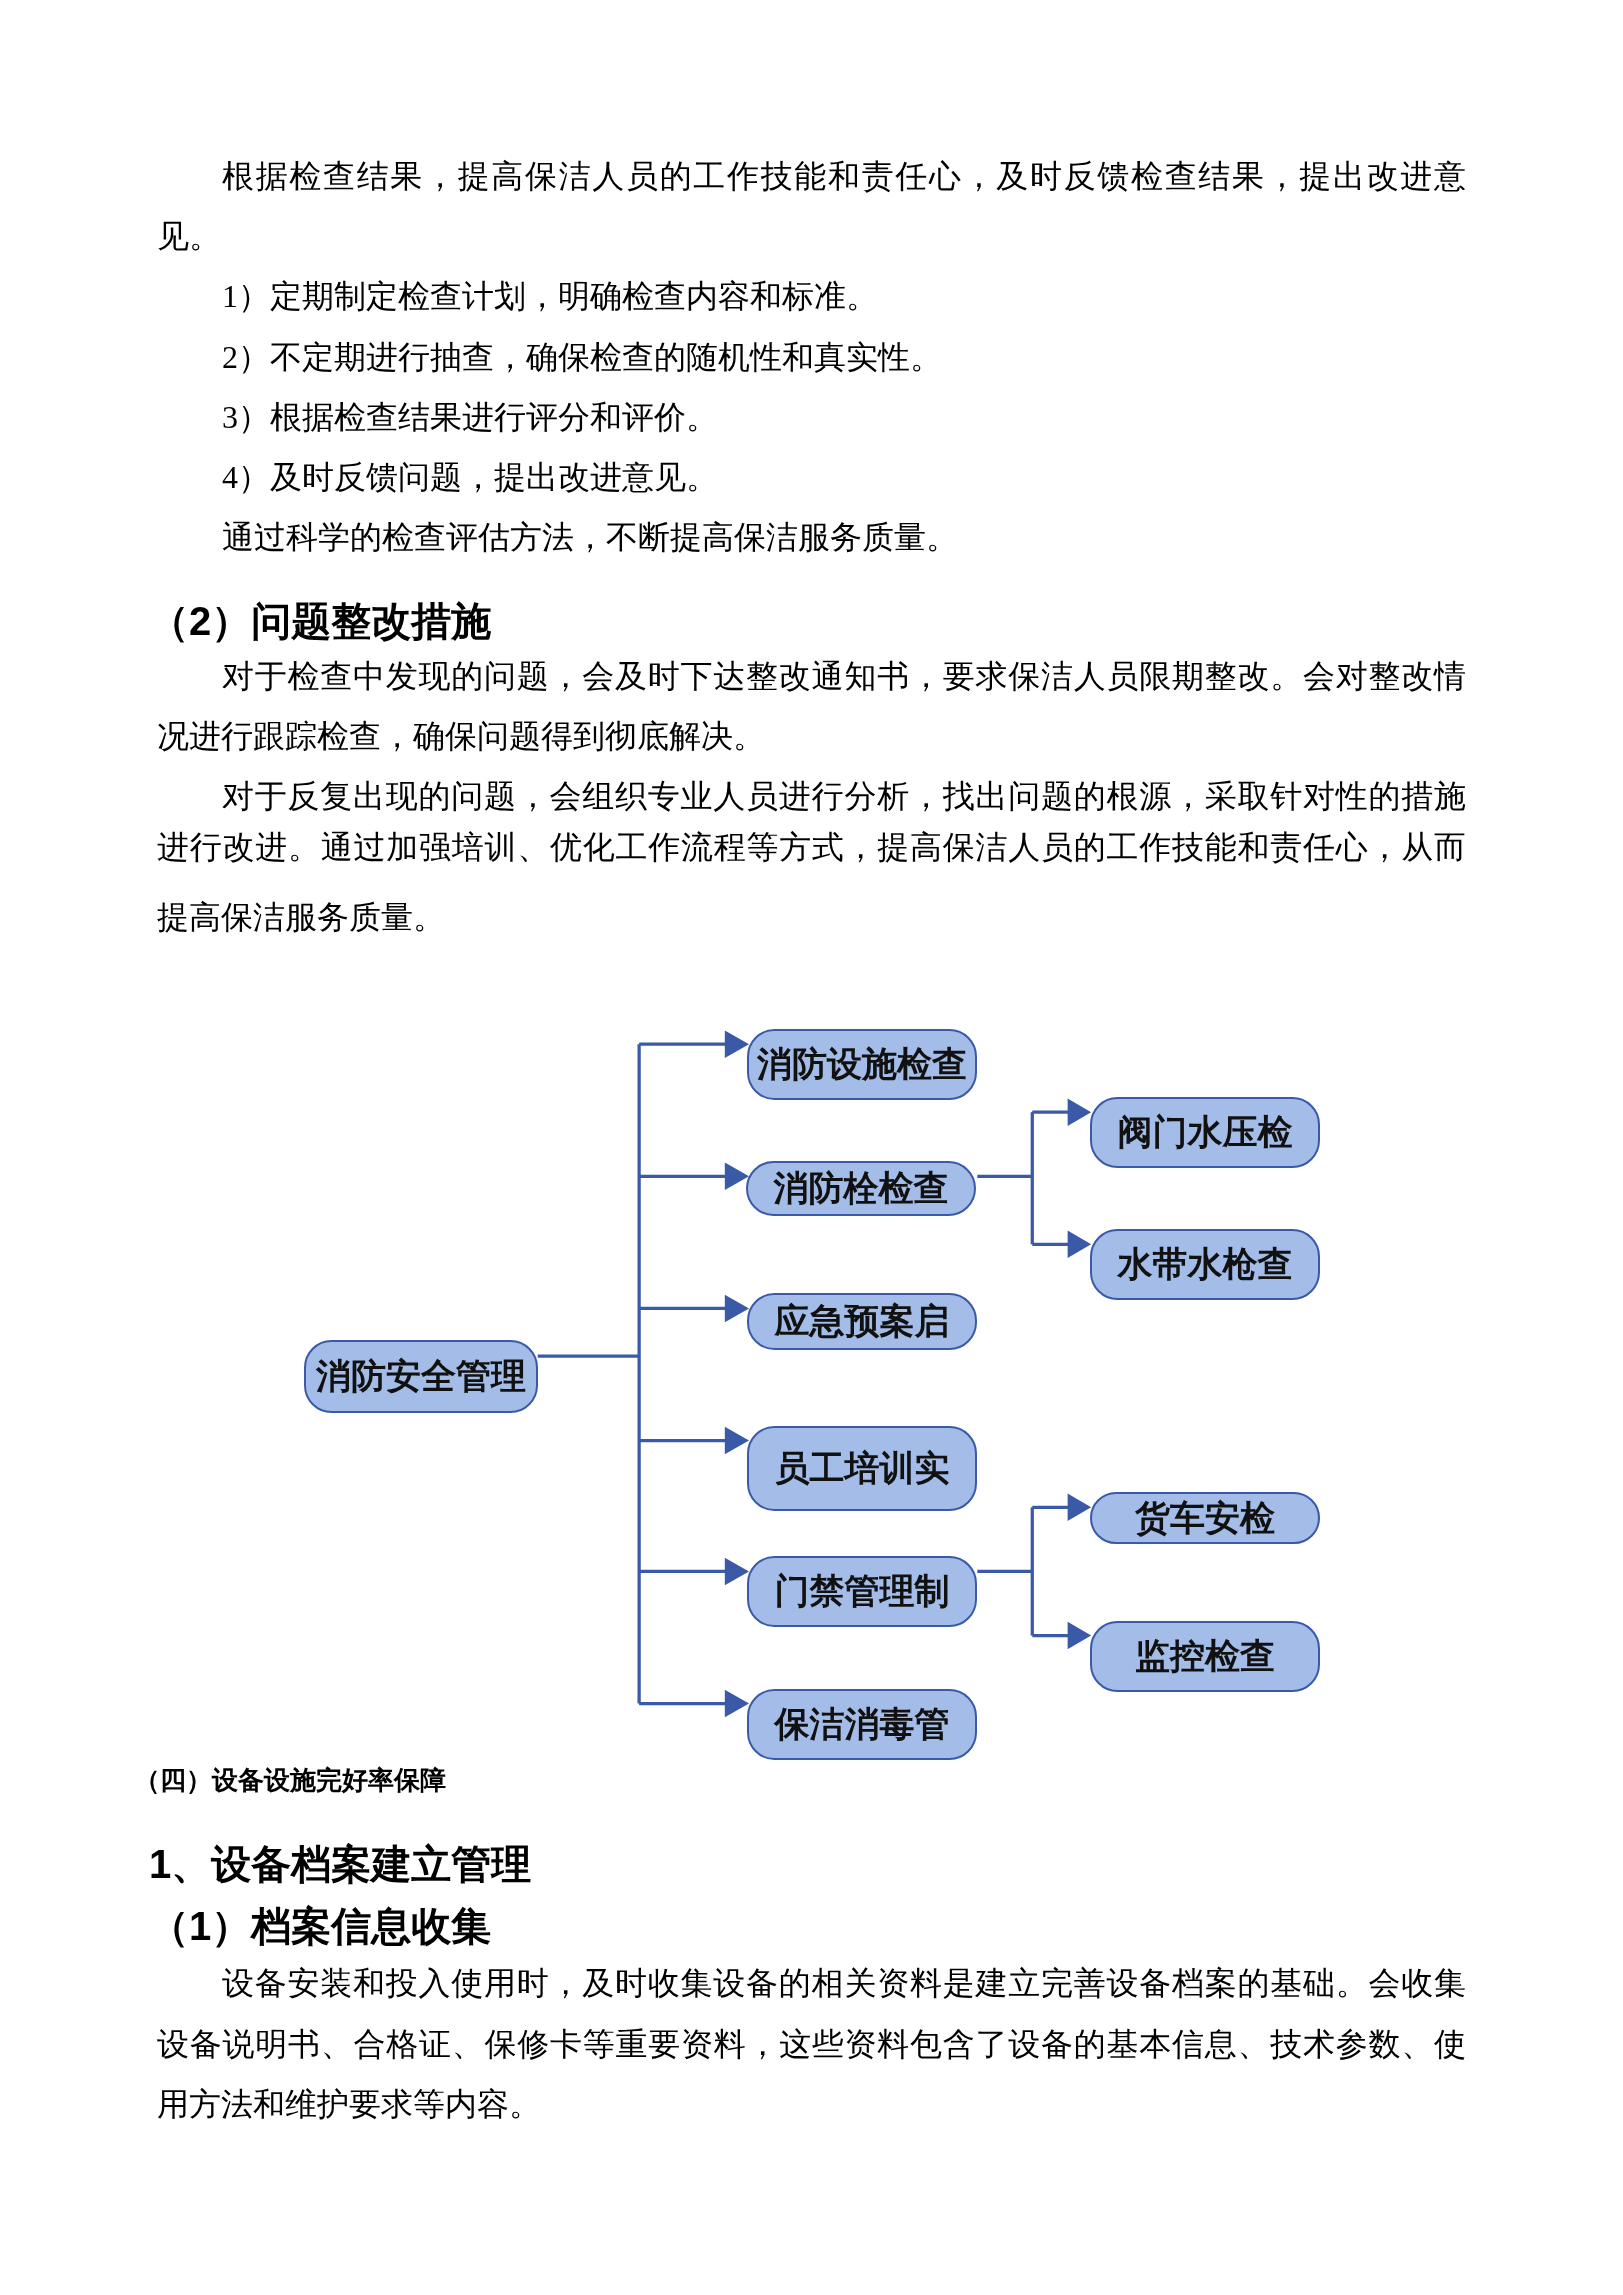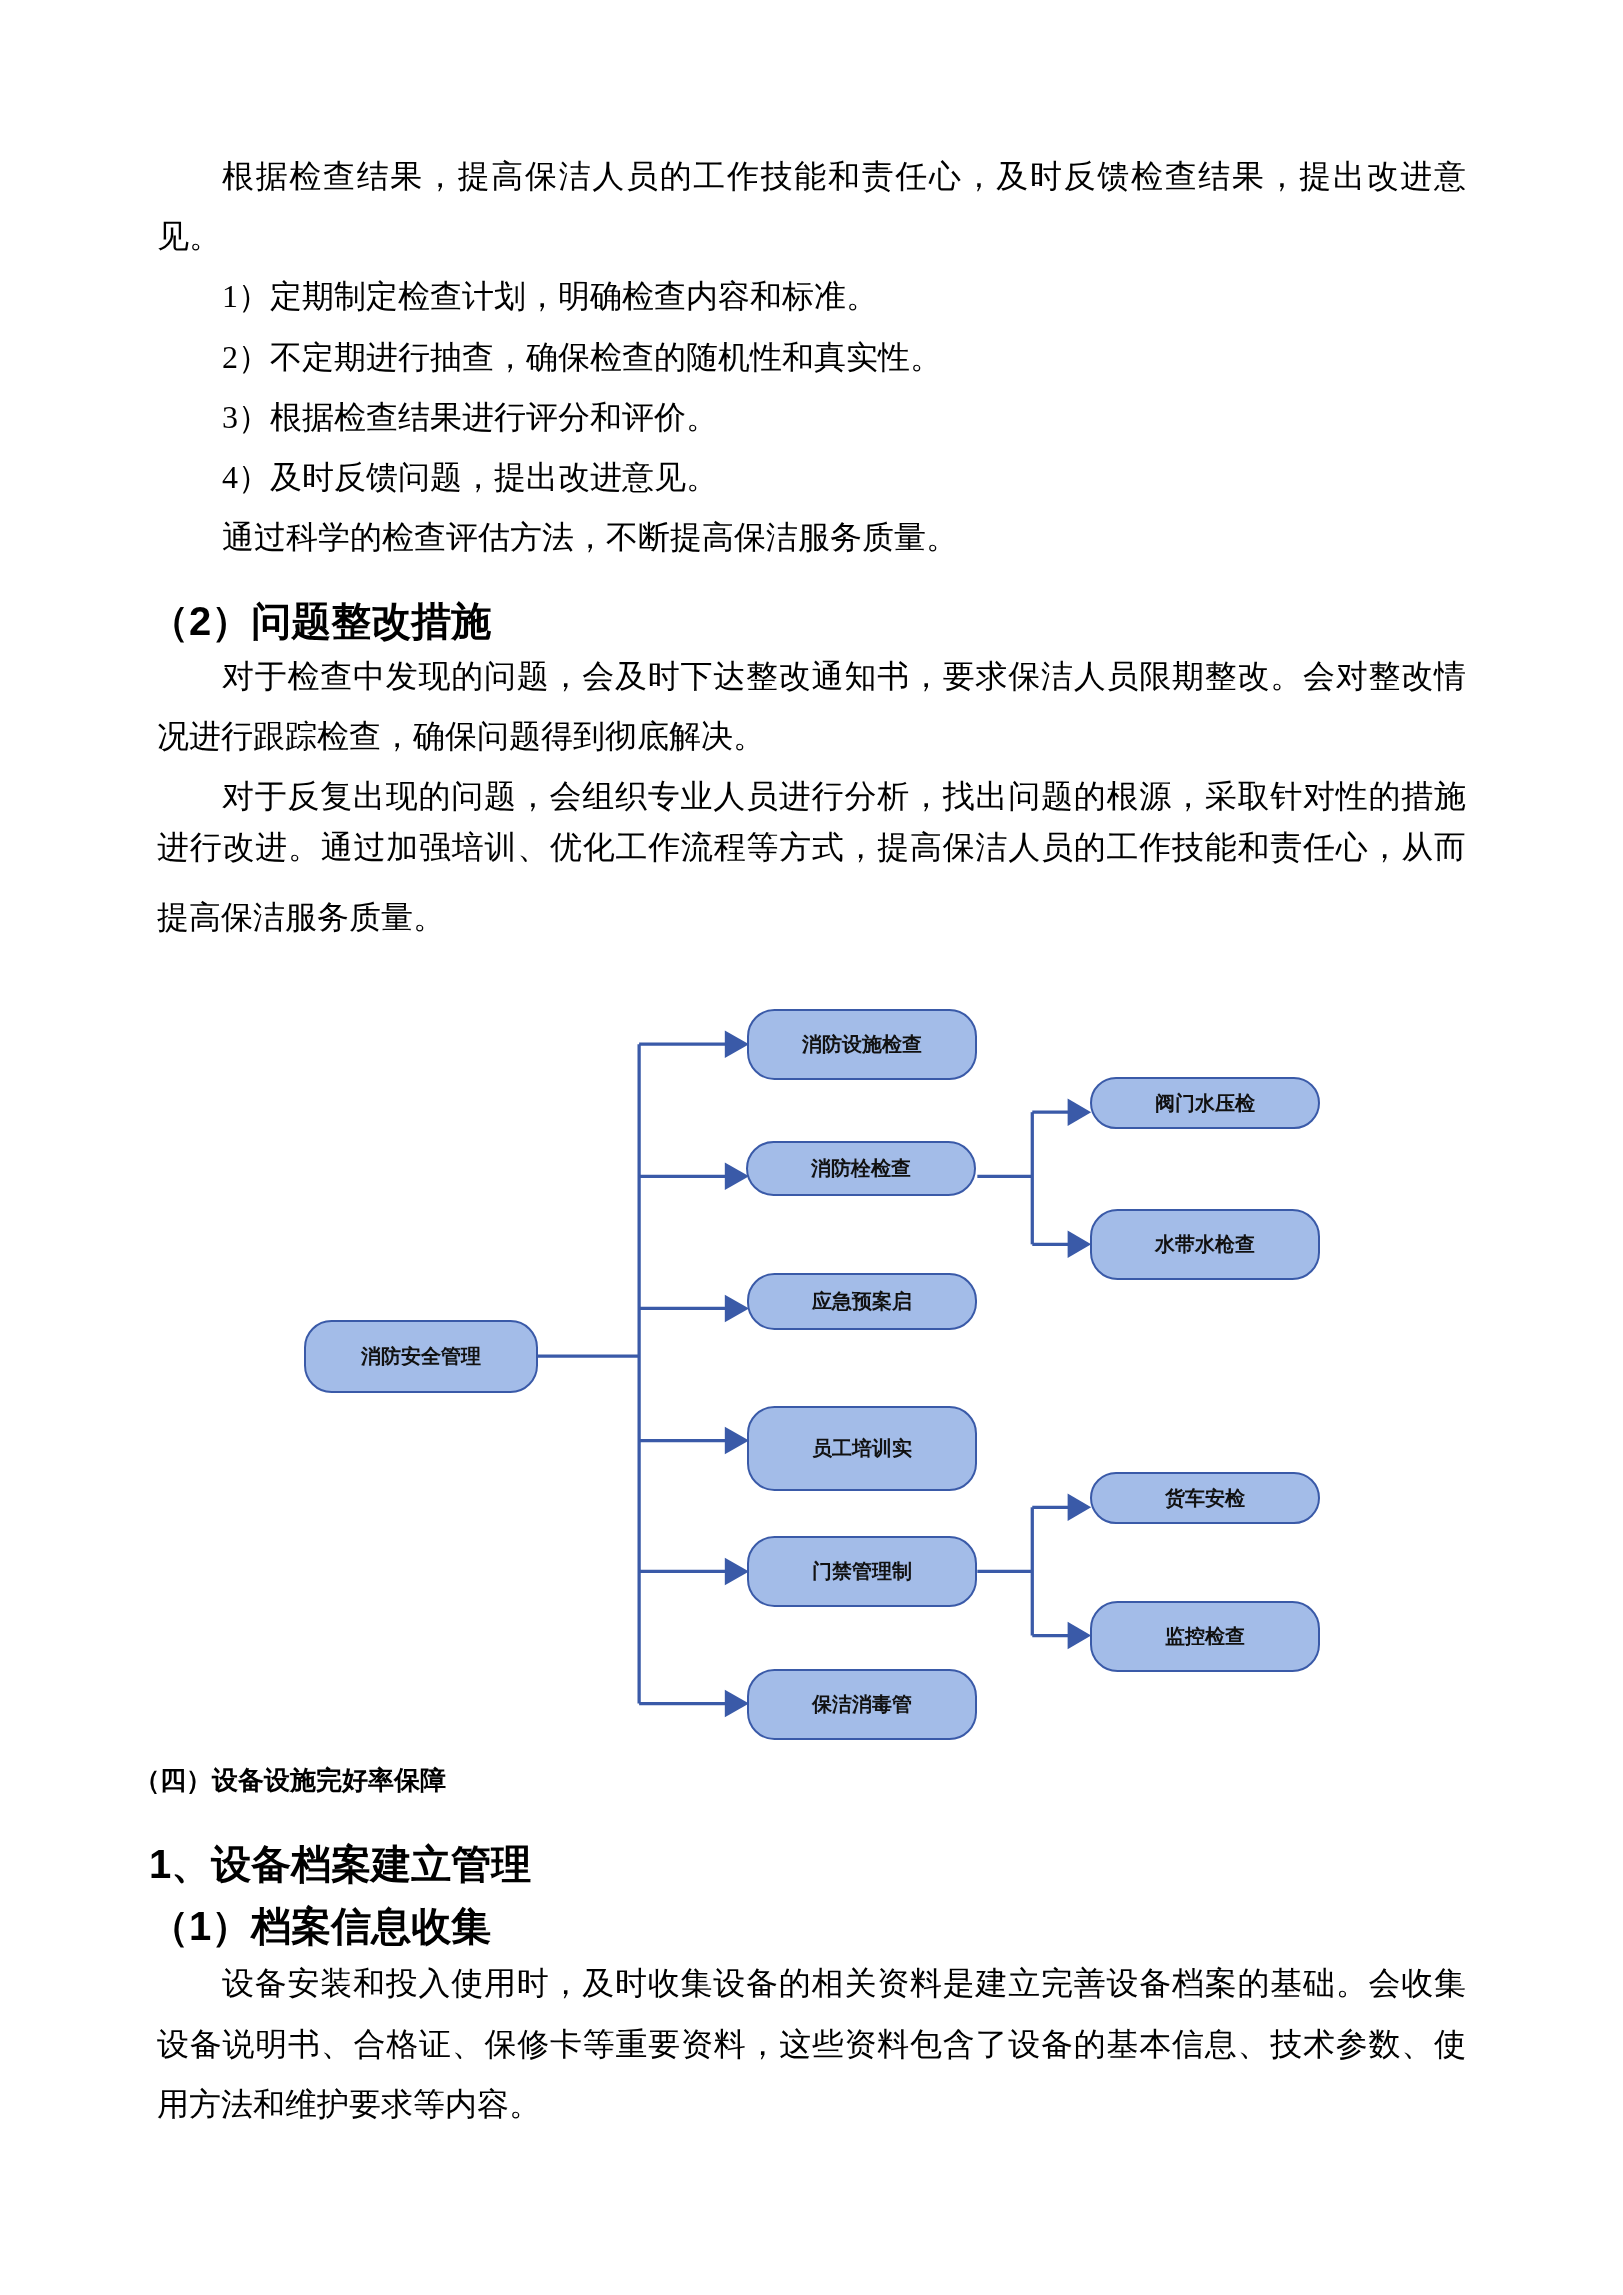--- a/index.html
+++ b/index.html
@@ -21,30 +21,30 @@
   .h-major{
     position:absolute;left:134px;
     font-family:"Liberation Serif","DejaVu Serif",serif;
     font-weight:bold;font-size:26px;line-height:1.2;white-space:nowrap;
   }
   .dnode{
     position:absolute;box-sizing:border-box;
     background:#a3bce8;border:2.6px solid #3a5aa8;border-radius:27.5px;
     display:flex;align-items:center;justify-content:center;
     font-family:Liberation Serif, serif;
-    font-weight:bold;font-size:20px;color:#111111;white-space:nowrap;
+    font-weight:bold;font-size:35px;color:#111111;white-space:nowrap;margin-top:20px;
   }
   .n-root{left:304px;top:1320px;width:234px;height:73px;}
   .n-b0{left:747px;top:1009px;width:230px;height:71px;}
   .n-b1{left:746px;top:1141px;width:230px;height:55px;}
   .n-b2{left:747px;top:1273px;width:230px;height:57px;}
   .n-b3{left:747px;top:1406px;width:230px;height:85px;}
   .n-b4{left:747px;top:1536px;width:230px;height:71px;}
   .n-b5{left:747px;top:1669px;width:230px;height:71px;}
-  .n-s0{left:1090px;top:1077px;width:230px;height:52px;}
+  .n-s0{left:1090px;top:1077px;width:230px;height:71px;}
   .n-s1{left:1090px;top:1209px;width:230px;height:71px;}
   .n-s2{left:1090px;top:1472px;width:230px;height:52px;}
   .n-s3{left:1090px;top:1601px;width:230px;height:71px;}
   .diagram-svg{position:absolute;left:0;top:0;width:1623px;height:2295px;pointer-events:none;}
 </style>
 </head>
 <body>
 
 <div class="line just ind" style="top:157px">根据检查结果，提高保洁人员的工作技能和责任心，及时反馈检查结果，提出改进意</div>
 <div class="line" style="top:217px">见。</div>

